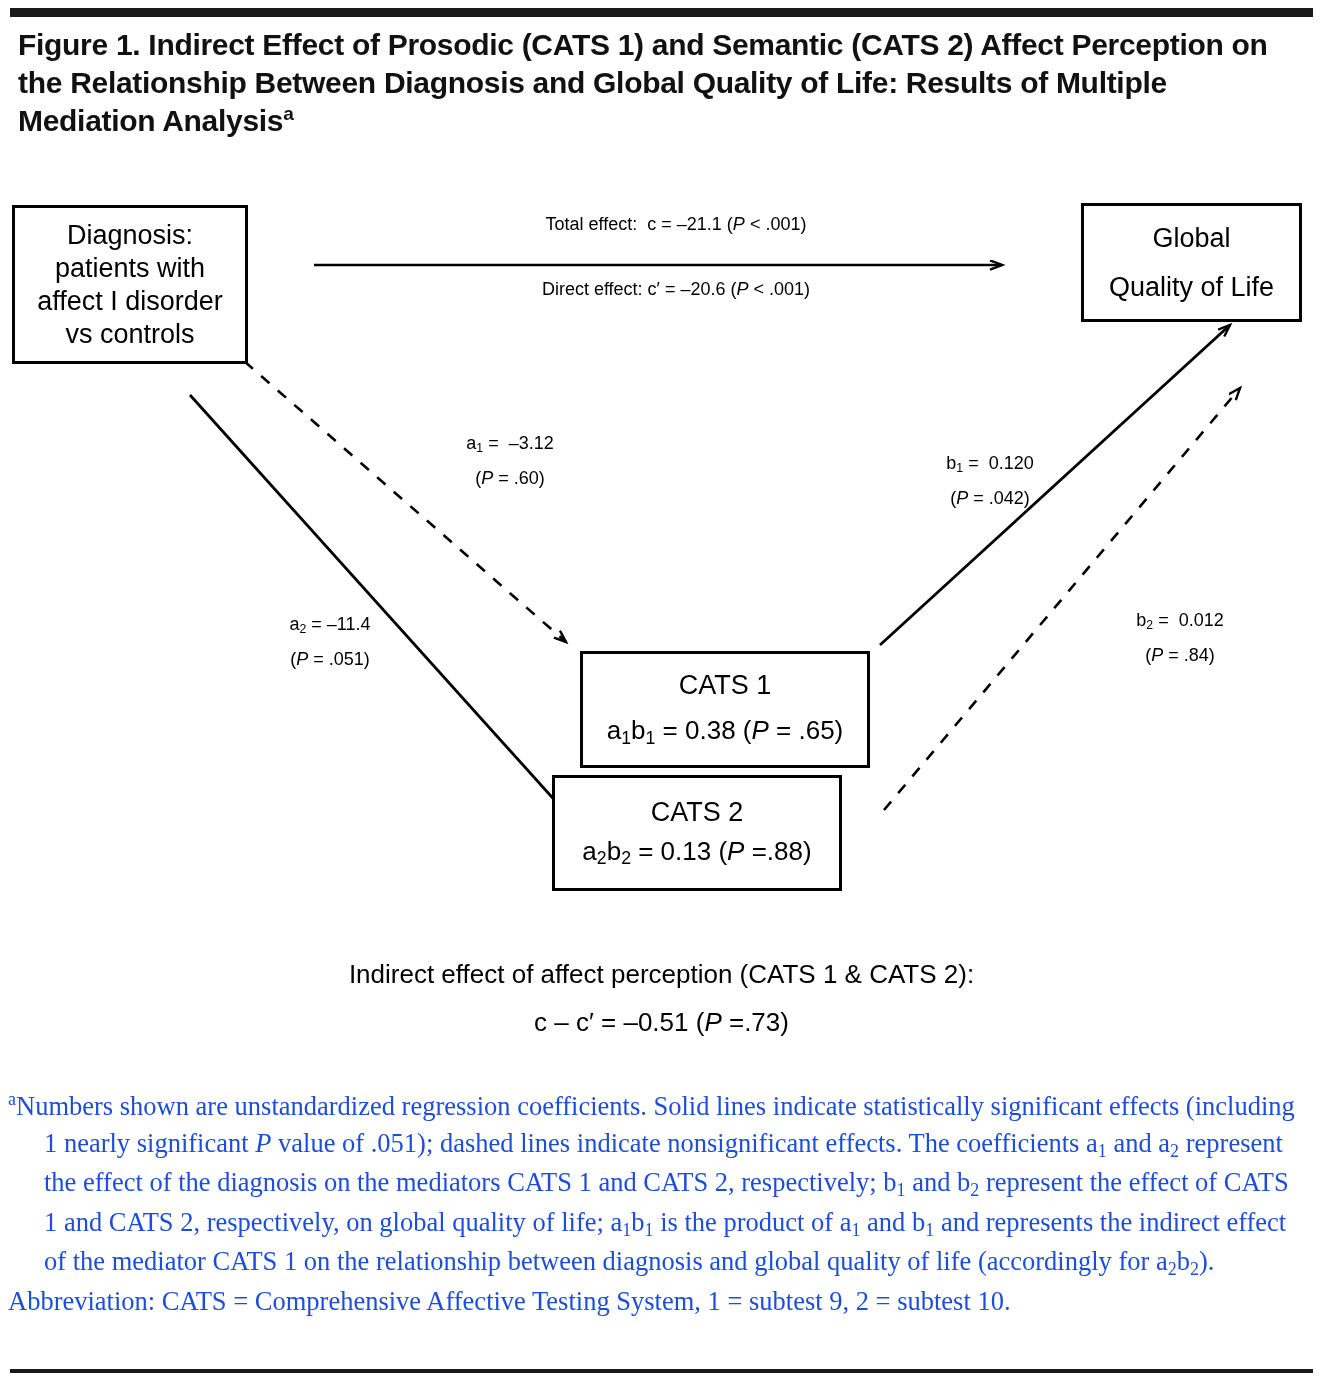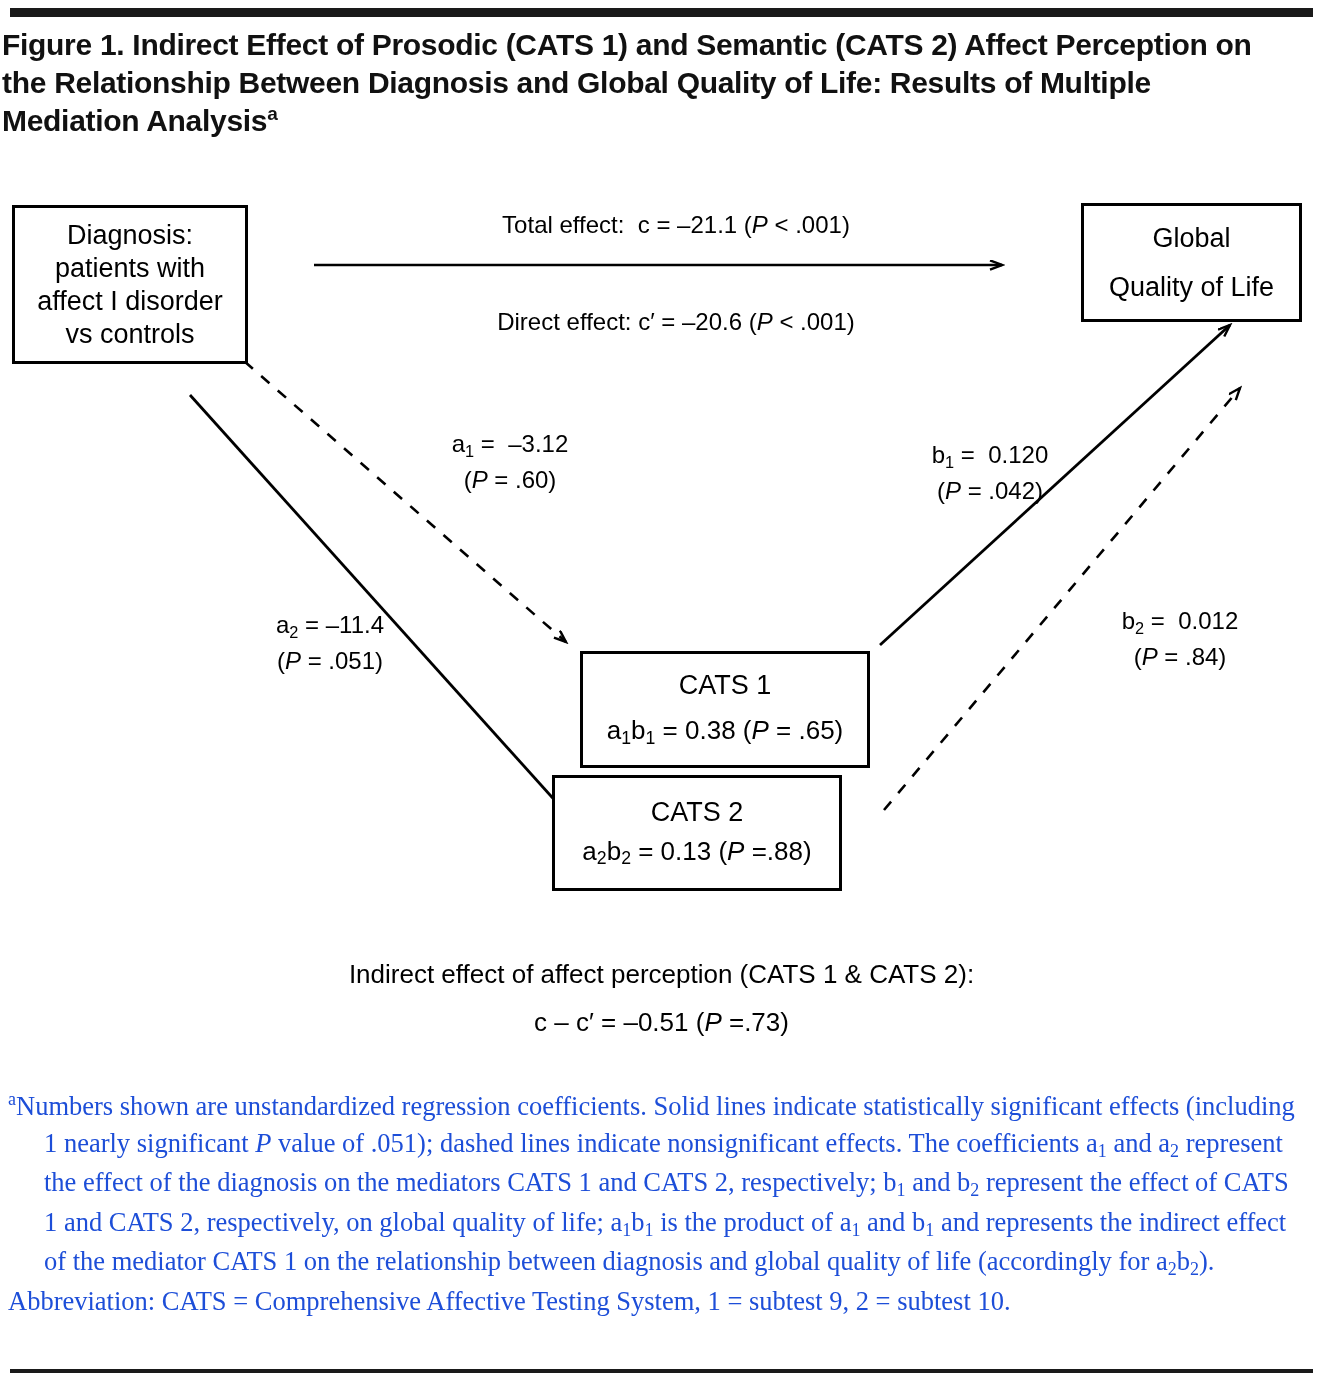--- a/index.html
+++ b/index.html
@@ -14,21 +14,21 @@
   .page { position:relative; width:1323px; height:1395px; }
 
   
   .top-rule {
     position:absolute; left:10px; top:8px; width:1303px; height:9px;
     background:#1a1a1a;
   }
 
   
   .title {
-    position:absolute; left:2px; top:26px; width:1290px;
+    position:absolute; left:18px; top:26px; width:1290px;
     font-family:"Liberation Sans", sans-serif;
     font-weight:bold;
     font-size:30px;
     line-height:38px;
     letter-spacing:-0.3px;
     color:#111;
   }
   .title .sup { font-size:19px; vertical-align:super; line-height:0; }
 
   
@@ -52,31 +52,31 @@
   #box-gqol      { left:1081px; top:33px; width:221px; height:119px;gap:16px; }
   #box-cats1     { left:580px; top:481px; width:290px; height:117px;gap:6px; }
   #box-cats2     { left:552px; top:605px; width:290px; height:116px; }
 
   .box .ln { display:block; }
   .box .coef { font-size:26px; margin-top:6px; }
 
   
   .lbl {
     position:absolute;
-    font-size:24px;
+    font-size:18px;
     line-height:33px;
     text-align:center;
     white-space:nowrap;
     z-index:4;
   }
   #lbl-total  { left:436px; top:38px;  width:480px; }
-  #lbl-direct { left:436px; top:103px; width:480px;margin-top:32px; }
+  #lbl-direct { left:436px; top:103px; width:480px; }
   #lbl-a1 { left:375px; top:257px; width:270px; }
   #lbl-a2 { left:195px; top:438px; width:270px; }
-  #lbl-b1 { left:855px; top:268px; width:270px; }
+  #lbl-b1 { left:855px; top:277px; width:270px; }
   #lbl-b2 { left:1040px; top:434px; width:280px; }
 
   
   .summary {
     position:absolute; left:0; top:780px; width:1323px;
     text-align:center; font-size:26px; line-height:48px;
   }
 
   sub { font-size:0.68em; vertical-align:baseline; position:relative; top:0.28em; }
   .ital { font-style:italic; }

